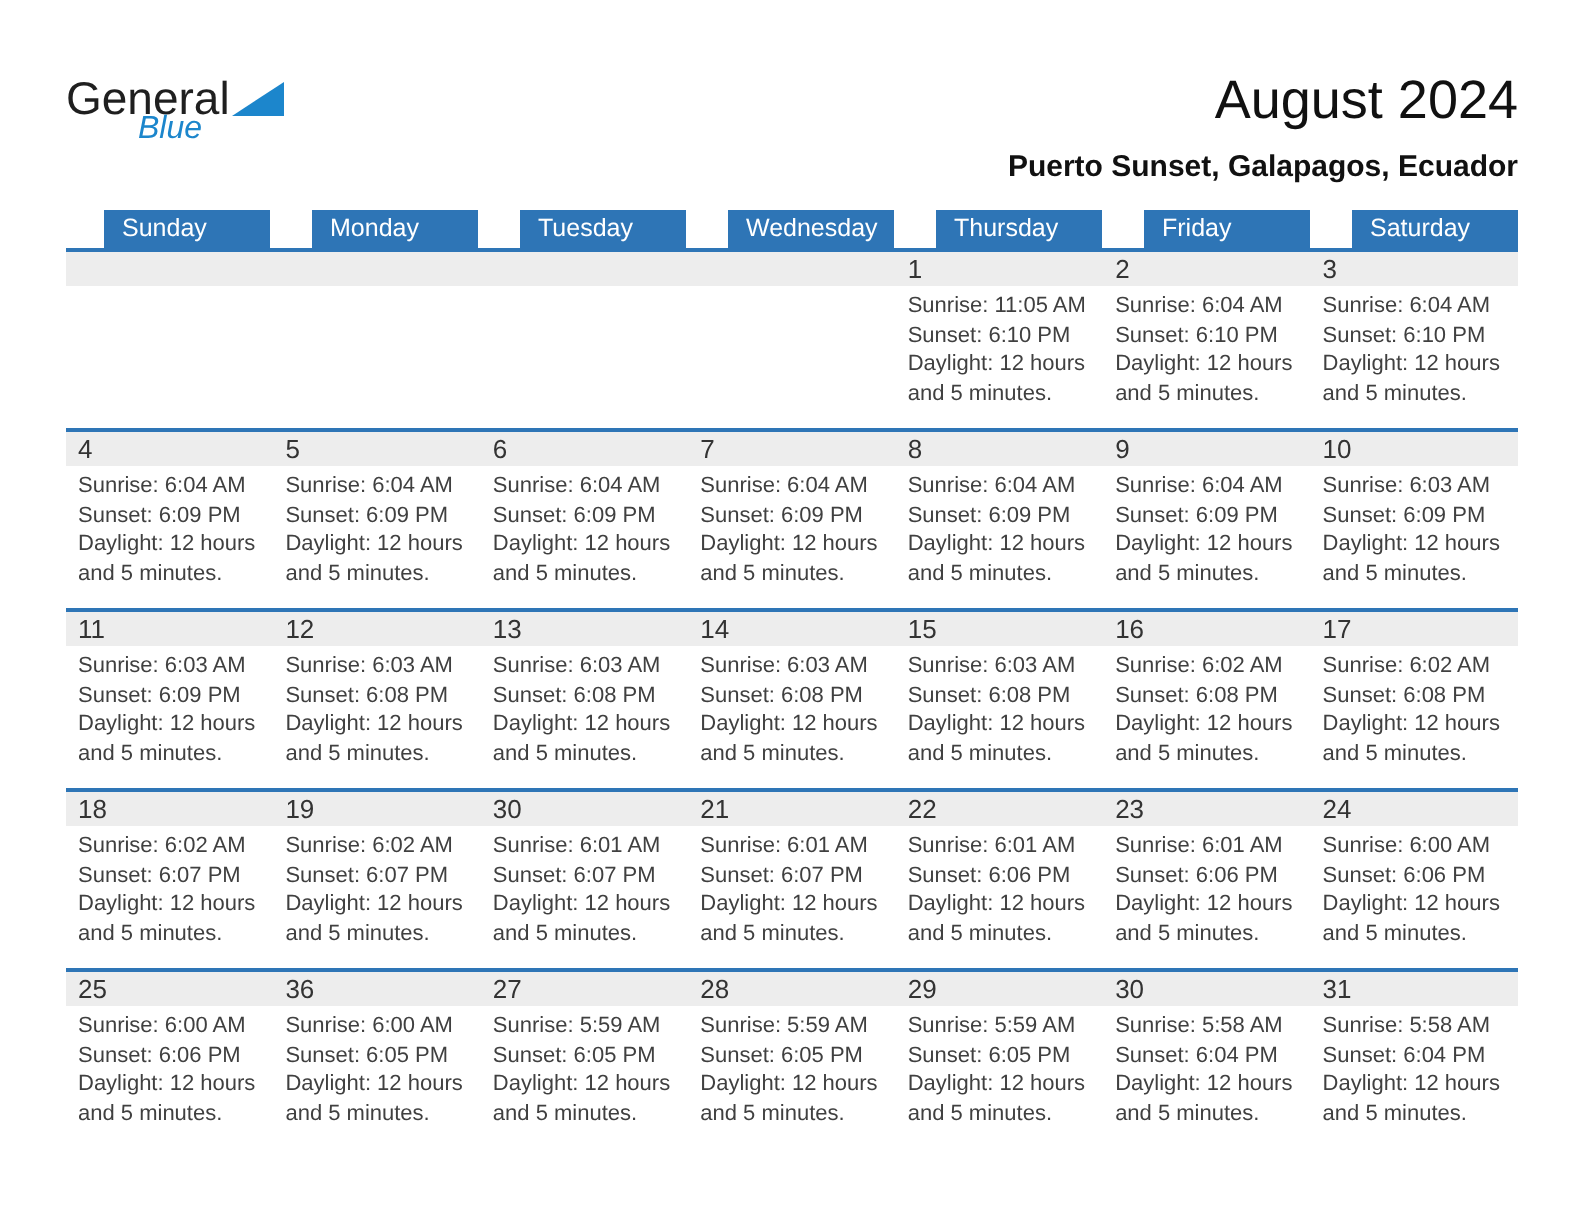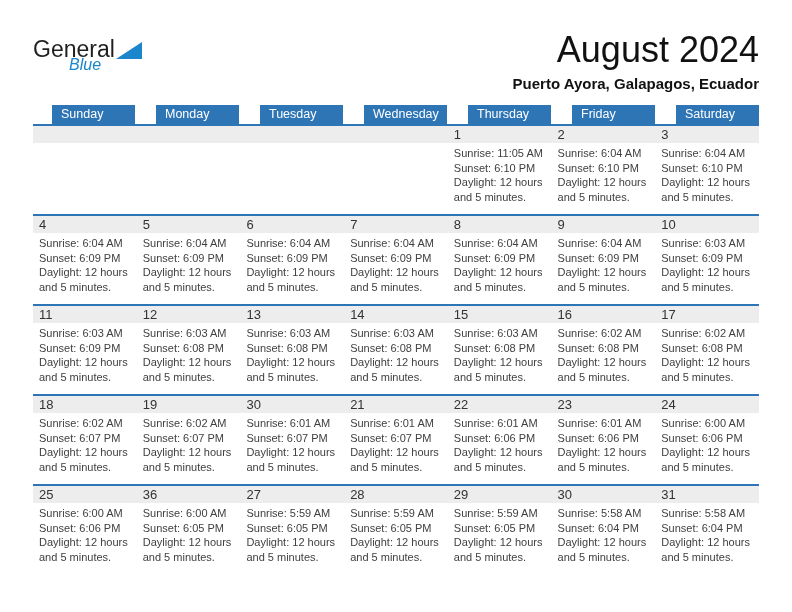--- a/index.html
+++ b/index.html
@@ -48,21 +48,21 @@
   }
 
   
   .title-block {
     position: absolute;
     right: 33px;
     top: 34px;
     text-align: right;
   }
   .page-title {
-    font-size: 36px;
+    font-size: 27px;
     color: #111111;
     font-weight: 400;
     line-height: 32px;
   }
   .page-subtitle {
     margin-top: 9px;
     font-size: 15px;
     font-weight: bold;
     color: #111111;
   }
@@ -119,21 +119,21 @@
 
   <div class="logo">
     <div>
       <span class="logo-line1">General</span><span class="logo-tri"></span>
     </div>
     <div class="logo-line2">Blue</div>
   </div>
 
   <div class="title-block">
     <div class="page-title">August 2024</div>
-    <div class="page-subtitle">Puerto Ayora, Galapagos, Ecuador</div>
+    <div class="page-subtitle">Puerto Sunset, Galapagos, Ecuador</div>
   </div>
 
   <div class="calendar">
     <div class="dh-row" id="dh-row">
         <div class="dh-cell">Sunday</div>
         <div class="dh-cell">Monday</div>
         <div class="dh-cell">Tuesday</div>
         <div class="dh-cell">Wednesday</div>
         <div class="dh-cell">Thursday</div>
         <div class="dh-cell">Friday</div>

